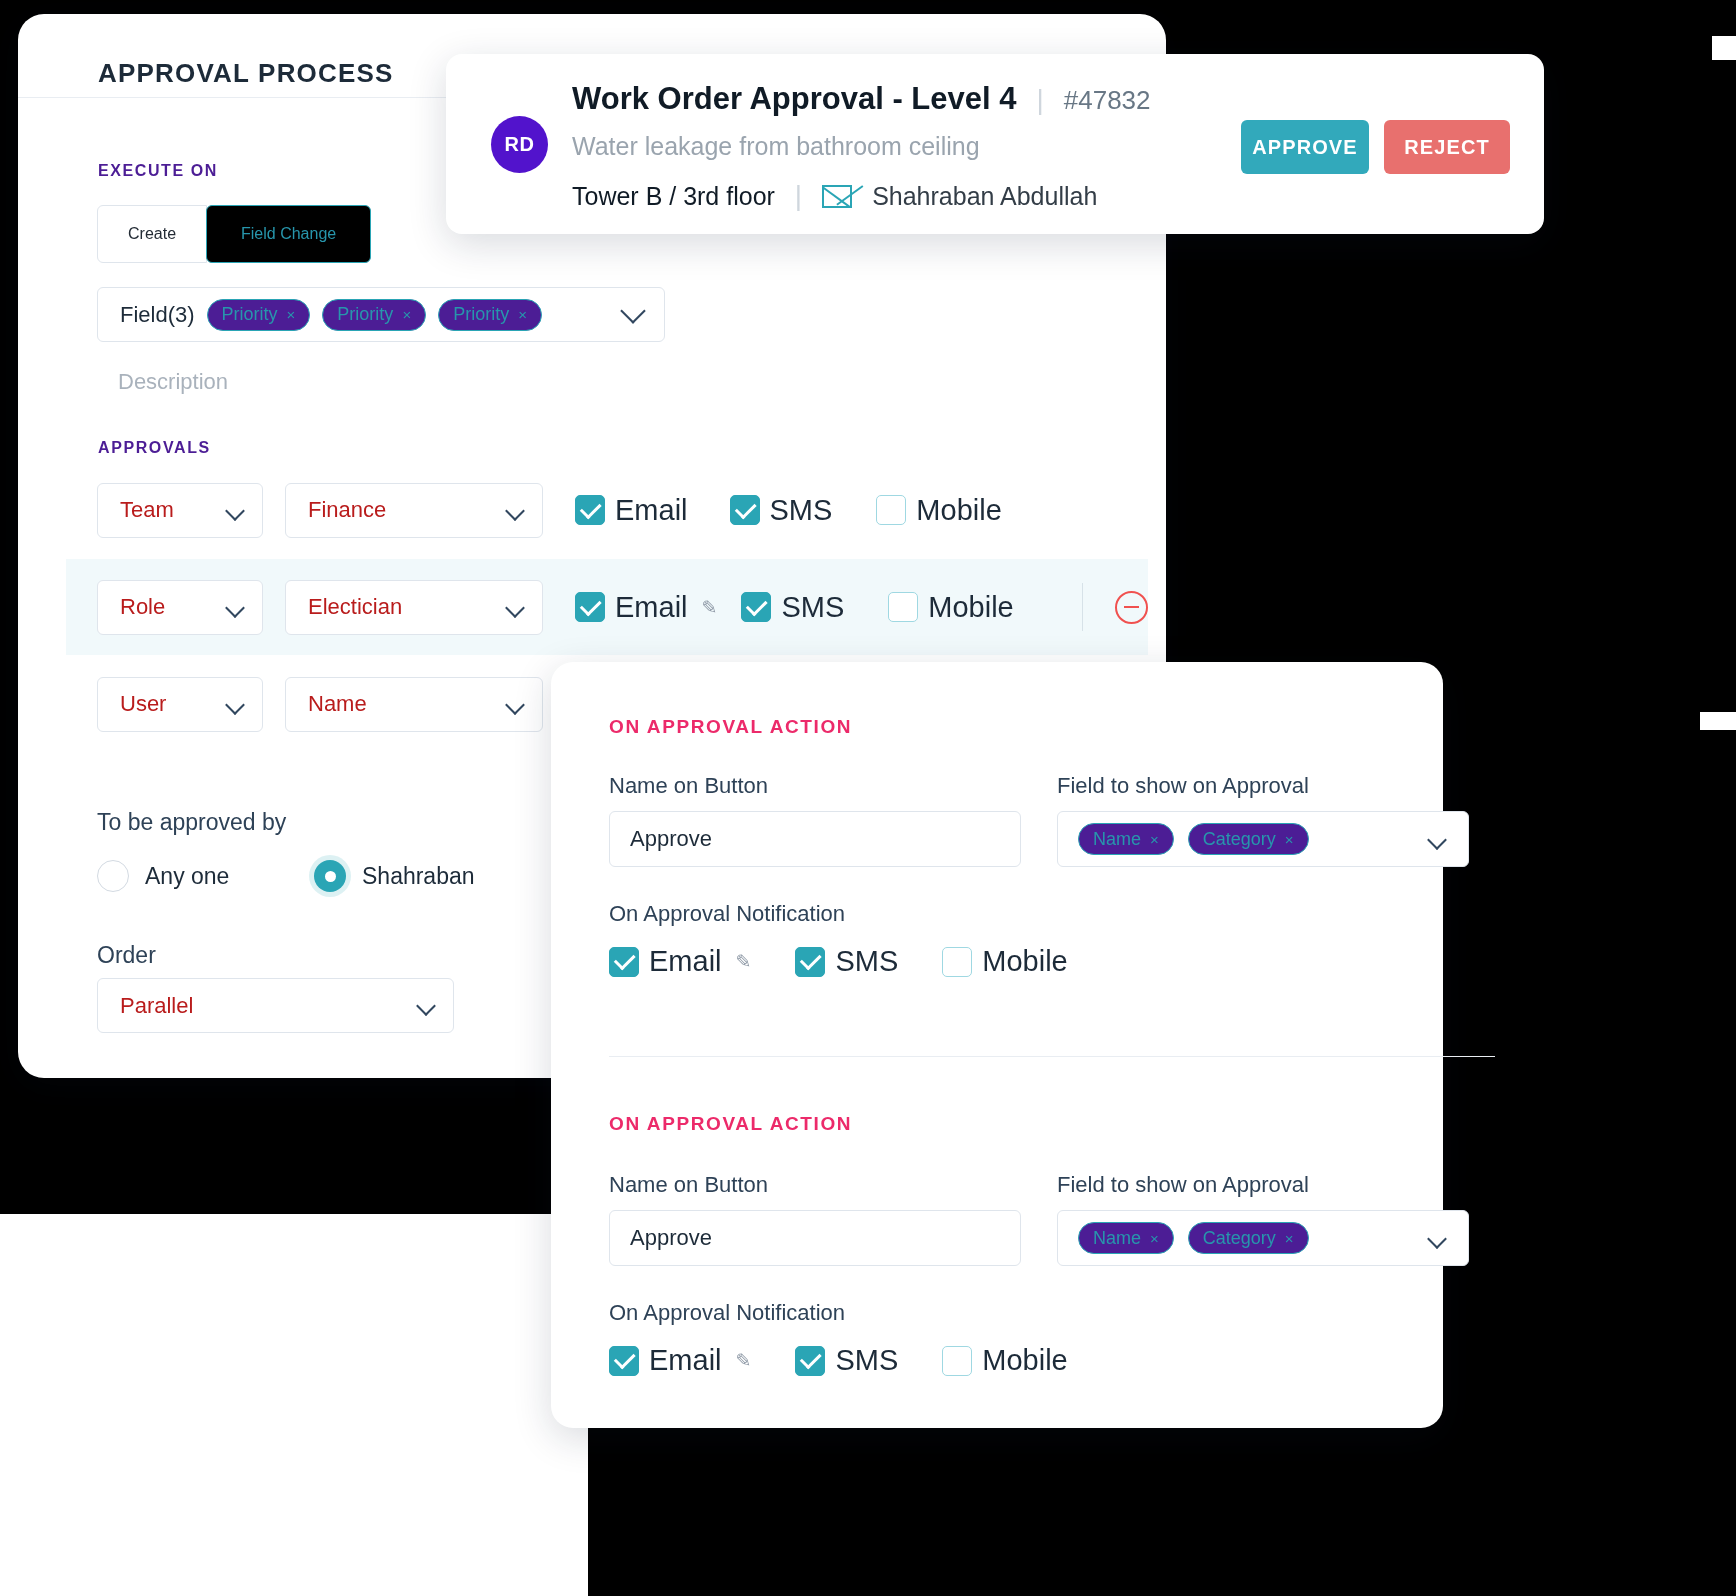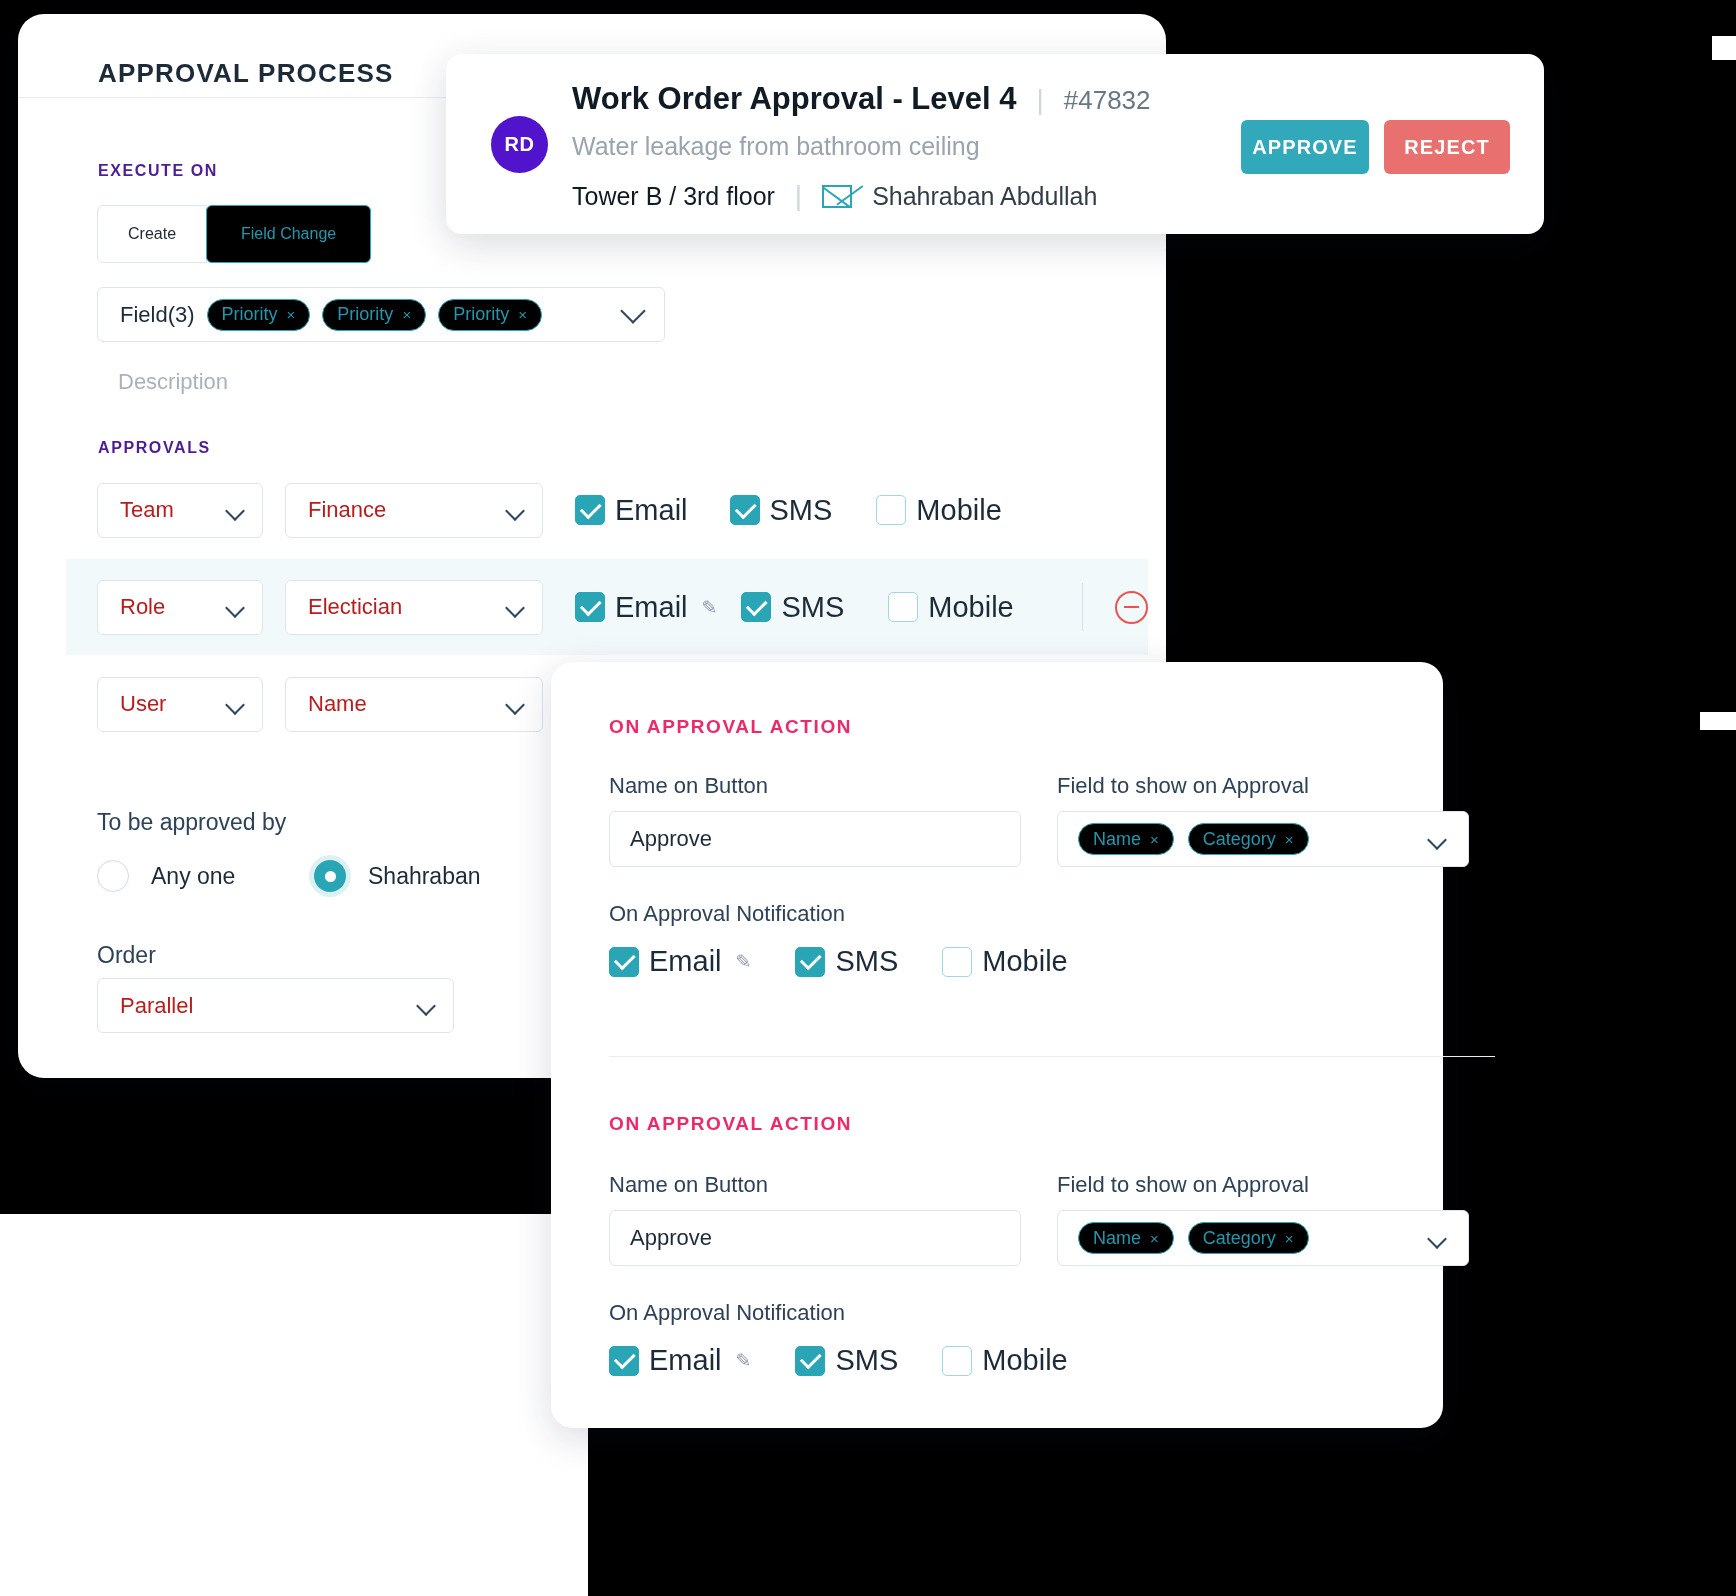--- a/index.html
+++ b/index.html
@@ -111,21 +111,21 @@
   #field-count {
     font-size: 22px; color: #1d2b39; white-space: nowrap;
   }
   .chip {
     display: inline-flex; align-items: center; gap: 9px;
     height: 32px; padding: 0 14px;
     border: 1px solid #2aa5b5;
     border-radius: 18px;
     color: #2796ac;
     font-size: 18px;
-    background: #000000;
+    background: #4c1d95;
     white-space: nowrap;
     cursor: pointer;
   }
   .chip .x { font-size: 15px; color: #2796ac; }
   .chevron {
     margin-left: auto;
     width: 18px; height: 18px;
     border-right: 2.4px solid #31475f;
     border-bottom: 2.4px solid #31475f;
     transform: rotate(45deg);
@@ -217,21 +217,21 @@
   .minus-circle::after {
     content: "";
     width: 15px; height: 2.2px; background: #f0514f;
   }
 
   
   #to-be-approved-label {
     position: absolute; left: 79px; top: 795px;
     font-size: 23px; color: #2e4257;
   }
-  .radio-group { position: absolute; display: flex; align-items: center; gap: 22px; cursor: pointer; }
+  .radio-group { position: absolute; display: flex; align-items: center; gap: 16px; cursor: pointer; }
   #radio-anyone   { left: 79px;  top: 846px; }
   #radio-everyone { left: 296px; top: 846px; }
   .radio {
     width: 32px; height: 32px; border-radius: 50%;
     border: 1.6px solid #d3dae2; background: #ffffff;
     flex: none;
   }
   .radio.on {
     border: none;
     background: #2aa5b5;

